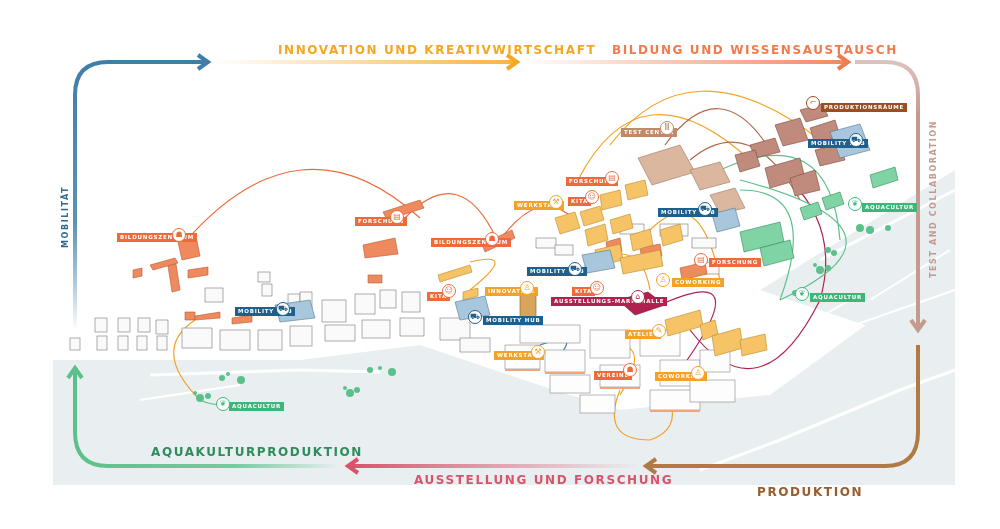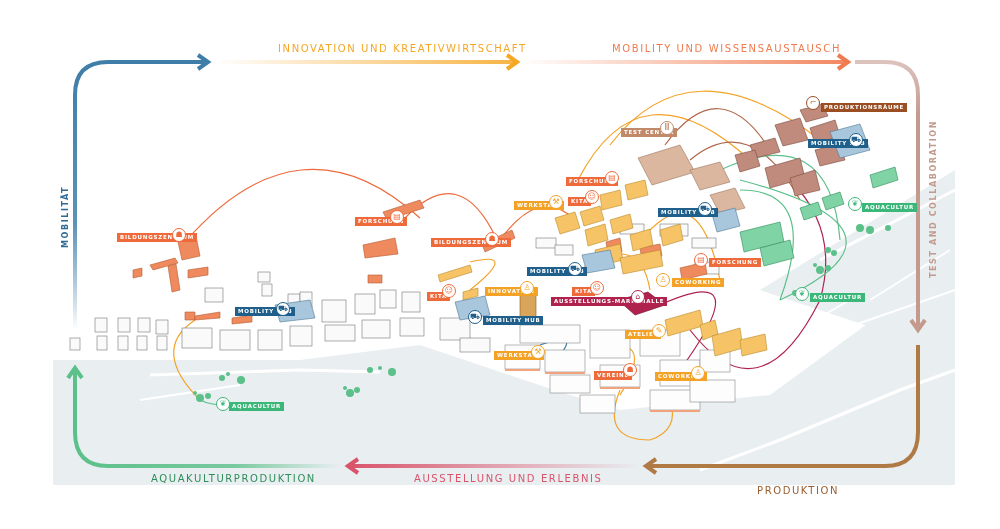--- a/index.html
+++ b/index.html
@@ -1,18 +1,18 @@
 <!DOCTYPE html>
 <html><head>
 <meta charset="utf-8">
 <style>
   html, body { margin:0; padding:0; background:#ffffff; }
   body { width:1000px; height:529px; position:relative; overflow:hidden; font-family:"DejaVu Sans", sans-serif; }
   #stage { position:absolute; left:0; top:0; width:1000px; height:529px; }
-  .cycle-label { position:absolute; font-family:"DejaVu Sans", sans-serif; font-weight:normal; font-size:10px; letter-spacing:1.6px; white-space:nowrap; }
+  .cycle-label { position:absolute; font-family:"DejaVu Sans", sans-serif; font-weight:bold; font-size:12px; letter-spacing:1.6px; white-space:nowrap; }
   .vert-label { position:absolute; font-family:"DejaVu Sans", sans-serif; font-weight:bold; font-size:8px; letter-spacing:1.6px; white-space:nowrap; transform-origin:left top; }
   .tag { position:absolute; height:9px; line-height:9px; padding:0 3px; font-family:"DejaVu Sans", sans-serif; font-weight:bold; font-size:5.5px; letter-spacing:0.8px; color:#fff; white-space:nowrap; }
   .badge { position:absolute; width:14px; height:14px; border-radius:50%; background:#fff; border:1.6px solid; box-sizing:border-box; display:flex; align-items:center; justify-content:center; font-size:8px; line-height:1; }
 </style>
 </head>
 <body>
 
 <div id="stage">
 
 <svg width="1000" height="529" viewBox="0 0 1000 529" style="position:absolute;left:0;top:0">
@@ -253,25 +253,25 @@
     <polygon points="800,208 818,202 822,214 804,220"></polygon>
     <polygon points="822,198 840,192 844,204 826,210"></polygon>
     <polygon points="740,232 780,222 784,242 744,252"></polygon>
     <polygon points="760,248 790,240 794,258 764,266"></polygon>
   </g>
 
   <polygon points="618,300 648,292 665,305 635,315" fill="#b0224e" stroke="#6d1030" stroke-width="0.6"></polygon>
 </svg>
 
 <div class="cycle-label" style="left:278px;top:43px;color:#f5a623">INNOVATION UND KREATIVWIRTSCHAFT</div>
-<div class="cycle-label" style="left:612px;top:43px;color:#f07b4f">MOBILITY UND WISSENSAUSTAUSCH</div>
+<div class="cycle-label" style="left:612px;top:43px;color:#f07b4f">BILDUNG UND WISSENSAUSTAUSCH</div>
 <div class="vert-label" style="left:929px;top:278px;color:#c49a8f;transform:rotate(-90deg)">TEST AND COLLABORATION</div>
 <div class="cycle-label" style="left:757px;top:485px;color:#9a5c2e">PRODUKTION</div>
-<div class="cycle-label" style="left:414px;top:473px;color:#d9546b">AUSSTELLUNG UND ERLEBNIS</div>
-<div class="cycle-label" style="left:151px;top:473px;color:#2e8d5a">AQUAKULTURPRODUKTION</div>
+<div class="cycle-label" style="left:414px;top:473px;color:#d9546b">AUSSTELLUNG UND FORSCHUNG</div>
+<div class="cycle-label" style="left:151px;top:445px;color:#2e8d5a">AQUAKULTURPRODUKTION</div>
 <div class="vert-label" style="left:61px;top:248px;color:#2d6a94;transform:rotate(-90deg)">MOBILITÄT</div>
 
 <div class="tag" style="left:117px;top:233px;background:#ee6a3a">BILDUNGSZENTRUM</div>
 <div class="badge" style="left:172px;top:228px;border-color:#ee6a3a;color:#ee6a3a">☗</div>
 
 <div class="tag" style="left:355px;top:217px;background:#ee6a3a">FORSCHUNG</div>
 <div class="badge" style="left:390px;top:210px;border-color:#ee6a3a;color:#ee6a3a">▤</div>
 
 <div class="tag" style="left:431px;top:238px;background:#ee6a3a">BILDUNGSZENTRUM</div>
 <div class="badge" style="left:485px;top:232px;border-color:#ee6a3a;color:#ee6a3a">☗</div>

